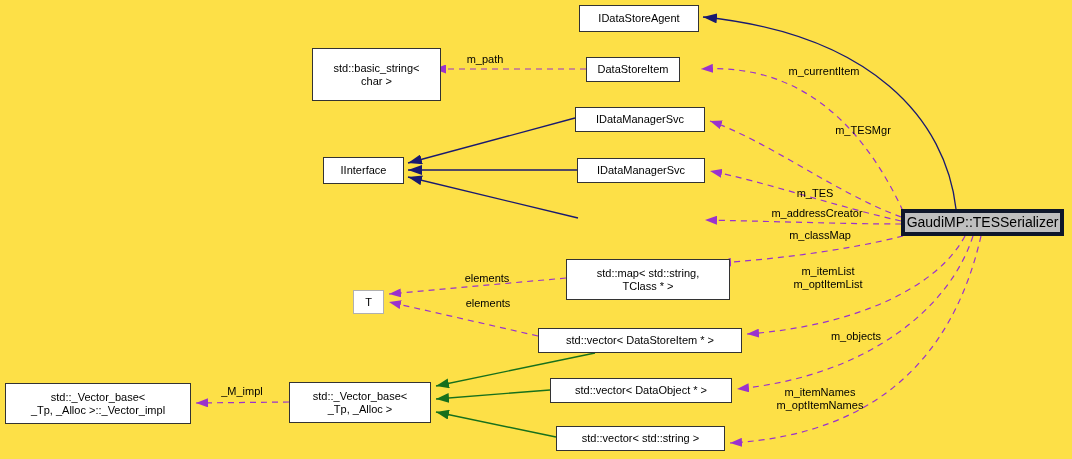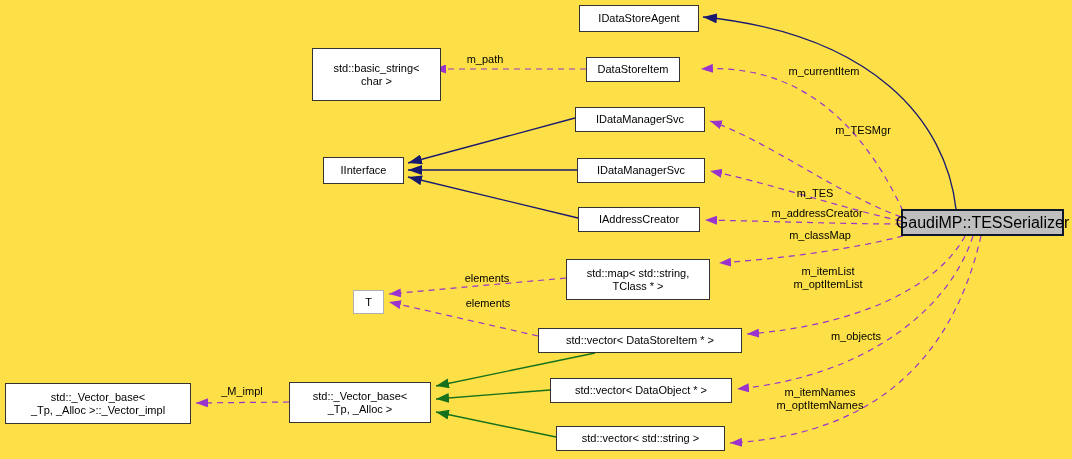--- a/index.html
+++ b/index.html
@@ -2,21 +2,21 @@
 <html><head>
 <meta charset="utf-8">
 <style>
   html,body{margin:0;padding:0;background:#ffffff;}
   #canvas{position:relative;width:1072px;height:459px;background:#fde047;overflow:hidden;
           font-family:"Liberation Sans", sans-serif;}
   #edges{position:absolute;left:0;top:0;width:1072px;height:459px;}
   .node{position:absolute;box-sizing:border-box;display:flex;align-items:center;justify-content:center;
         background:#ffffff;border:1px solid #333333;color:#000;
         font-size:11px;line-height:13px;text-align:center;white-space:pre-line;}
-  .node.main{background:#bfbfbf;border:2px solid #0f172a;font-size:16px;}
+  .node.main{background:#bfbfbf;border:4px solid #0f172a;font-size:14px;}
   .node.tparam{border:1px solid #b0b0b0;}
   .edge-label{position:absolute;transform:translate(-50%,-50%);color:#000;
         font-size:11px;line-height:13px;text-align:center;white-space:pre-line;}
 </style>
 </head>
 <body>
 
 <div id="canvas">
 
   <svg id="edges" viewBox="0 0 1072 459">
@@ -55,23 +55,22 @@
     <path d="M 289 402 L 196 403" fill="none" stroke-width="1.2" stroke-dasharray="6,5" marker-end="url(#arrow-purple)" stroke="#9a32cd"></path>
   </svg>
 
   <div class="node" style="left:579px;top:5px;width:120px;height:27px;">IDataStoreAgent</div>
   <div class="node" style="left:586px;top:57px;width:94px;height:25px;">DataStoreItem</div>
   <div class="node" style="left:312px;top:48px;width:129px;height:53px;">std::basic_string&lt;
 char &gt;</div>
   <div class="node" style="left:575px;top:107px;width:130px;height:25px;">IDataManagerSvc</div>
   <div class="node" style="left:323px;top:157px;width:81px;height:27px;">IInterface</div>
   <div class="node" style="left:577px;top:158px;width:128px;height:25px;">IDataManagerSvc</div>
-  <div class="node" style="left:578px;top:207px;width:122px;height:25px;">IAddressCreator</div>
   <div class="node main" style="left:901px;top:209px;width:163px;height:27px;">GaudiMP::TESSerializer</div>
-  <div class="node" style="left:566px;top:259px;width:144px;height:41px;">std::map&lt; std::string,
+  <div class="node" style="left:566px;top:259px;width:164px;height:41px;">std::map&lt; std::string,
 TClass * &gt;</div>
   <div class="node tparam" style="left:353px;top:290px;width:31px;height:24px;">T</div>
   <div class="node" style="left:538px;top:328px;width:204px;height:25px;">std::vector&lt; DataStoreItem * &gt;</div>
   <div class="node" style="left:550px;top:378px;width:182px;height:25px;">std::vector&lt; DataObject * &gt;</div>
   <div class="node" style="left:556px;top:426px;width:169px;height:25px;">std::vector&lt; std::string &gt;</div>
   <div class="node" style="left:5px;top:383px;width:186px;height:41px;">std::_Vector_base&lt;
 _Tp, _Alloc &gt;::_Vector_impl</div>
   <div class="node" style="left:289px;top:382px;width:142px;height:41px;">std::_Vector_base&lt;
 _Tp, _Alloc &gt;</div>
 

